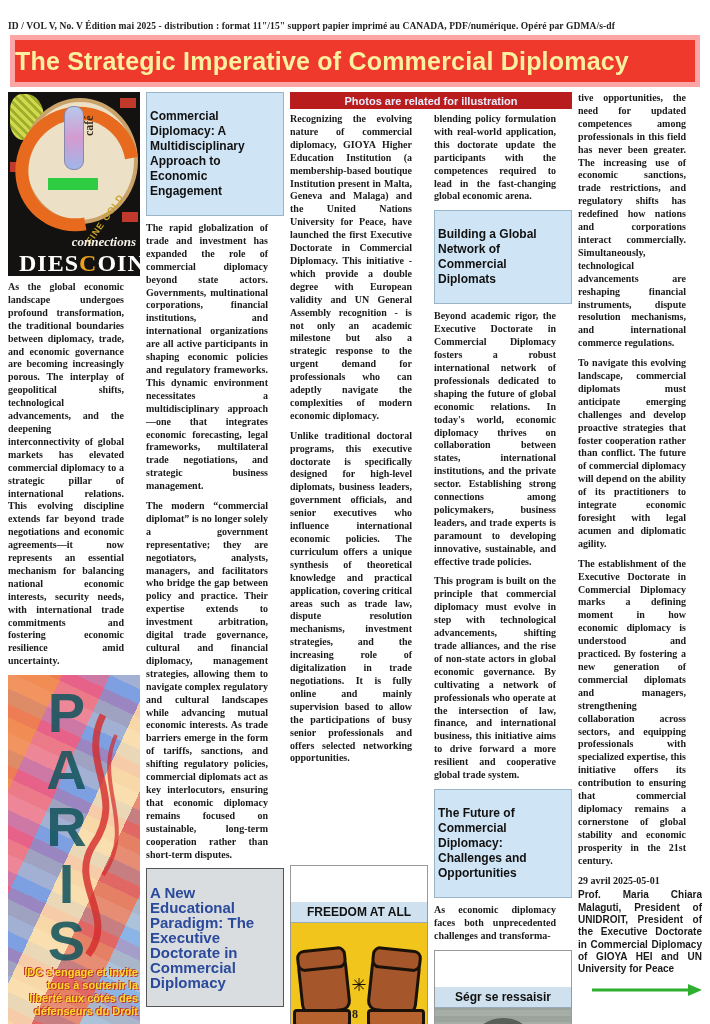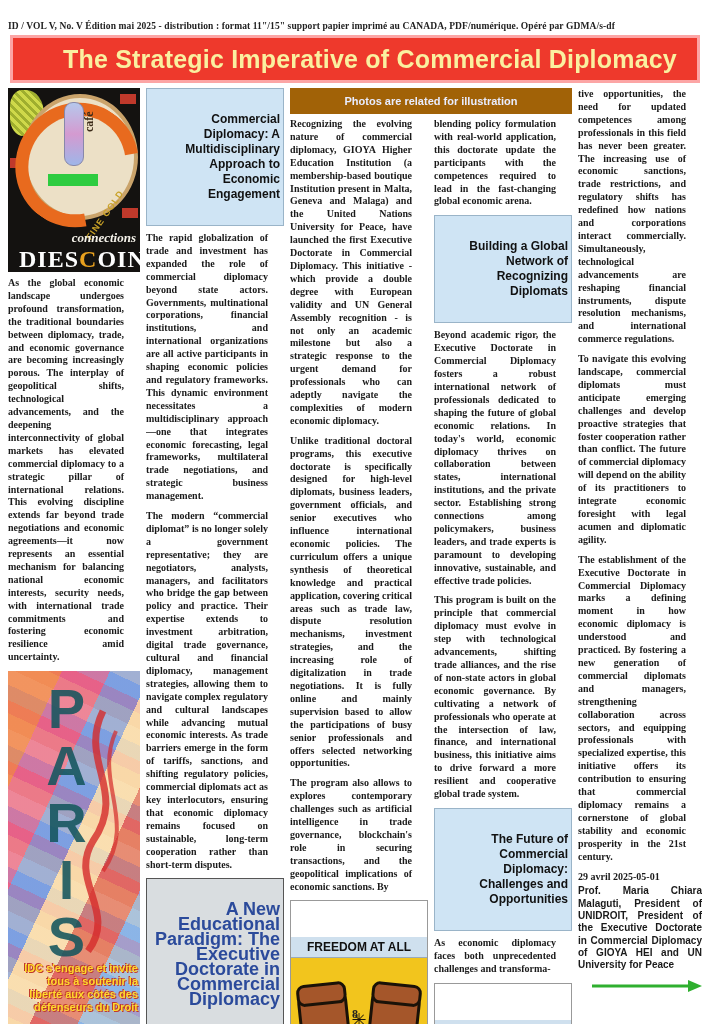--- a/index.html
+++ b/index.html
@@ -1,40 +1,40 @@
 <!DOCTYPE html>
 <html><head>
 <meta charset="utf-8">
 <style>
   html,body{margin:0;padding:0;background:#888;}
   .page{width:710px;height:1024px;background:#ffffff;position:relative;overflow:hidden;
         font-family:"Liberation Serif",serif;color:#1a1a1a;}
   
   .masthead{padding:21px 10px 1px 8px;font:bold 9.5px "Liberation Serif",serif;color:#222;letter-spacing:.1px;}
   
-  .title-banner{margin:3px 10px 5px 10px;height:42px;background:#ee392c;border:3px solid #fca5a5;
-    display:flex;align-items:center;justify-content:center;padding-left:30px;}
+  .title-banner{margin:3px 10px 5px 10px;height:42px;background:#ee392c;border:5px solid #fca5a5;
+    display:flex;align-items:center;}
   .title-banner span{font:bold 25px "Liberation Sans",sans-serif;color:#faf0a0;letter-spacing:.2px;}
   
   .content{display:flex;gap:6px;padding:0 8px;height:944px;overflow:hidden;}
   .col{display:flex;flex-direction:column;overflow:hidden;}
   .col1{width:132px;}
   .col2{width:138px;}
   .col34{width:282px;display:flex;flex-direction:column;}
   .col34-row{display:flex;gap:6px;flex:1;overflow:hidden;}
   .col3{width:138px;}
   .col4{flex:1;}
   .col5{flex:1;}
   .col p{margin:0 16px 7px 0;font:bold 10px/12.9px "Liberation Serif",serif;text-align:justify;}
   
-  .hbox{background:#cfe4f4;border:1px solid #9ab4c8;padding:23px 3px;margin:0 0 6px 0;
-        text-align:right;font:bold 12px/15px "Liberation Sans",sans-serif;color:#111;}
-  .hbox.gray{background:#d9dde0;border:1.5px solid #555;color:#2b4a9b;font-size:18px;}
-  
-  .photo-banner{height:26px;background:#a16207;margin-bottom:4px;display:flex;align-items:center;justify-content:center;}
+  .hbox{background:#cfe4f4;border:1px solid #9ab4c8;padding:16px 3px;margin:0 0 6px 0;
+        text-align:left;font:bold 12px/15px "Liberation Sans",sans-serif;color:#111;}
+  .hbox.gray{background:#d9dde0;border:1.5px solid #555;color:#2b4a9b;font-size:15px;}
+  
+  .photo-banner{height:17px;background:#b91c1c;margin-bottom:4px;display:flex;align-items:center;justify-content:center;}
   .photo-banner span{font:bold 11px "Liberation Sans",sans-serif;color:#e9edff;}
   
   .fig{border:1px solid #999;overflow:hidden;flex-shrink:0;}
   .fig-caption{background:#cfe0ee;border-bottom:1px solid #9ab;text-align:center;
                font:bold 12px/20px "Liberation Sans",sans-serif;color:#111;margin-top:36px;}
   
   .art-diescoin{position:relative;height:184px;background:#141210;margin-bottom:5px;flex-shrink:0;overflow:hidden;}
   .coin-disc{position:absolute;left:14px;top:6px;width:108px;height:118px;border-radius:50%;
              background:#ece0c6;border:4px solid #caa36a;}
   .coin-ring{position:absolute;left:8px;top:14px;width:96px;height:100px;border-radius:50%;
@@ -153,35 +153,34 @@
     </div>
 
     <div class="col34">
       <div class="photo-banner">
         <span>Photos are related for illustration</span>
       </div>
       <div class="col34-row">
         <div class="col col3">
           <p>Recognizing the evolving nature of commercial diplomacy, GIOYA Higher Education Institution (a membership-based boutique Institution present in Malta, Geneva and Malaga) and the United Nations University for Peace, have launched the first Executive Doctorate in Commercial Diplomacy. This initiative - which provide a double degree with European validity and UN General Assembly recognition - is not only an academic milestone but also a strategic response to the urgent demand for professionals who can adeptly navigate the complexities of modern economic diplomacy.</p>
           <p>Unlike traditional doctoral programs, this executive doctorate is specifically designed for high-level diplomats, business leaders, government officials, and senior executives who influence international economic policies. The curriculum offers a unique synthesis of theoretical knowledge and practical application, covering critical areas such as trade law, dispute resolution mechanisms, investment strategies, and the increasing role of digitalization in trade negotiations. It is fully online and mainly supervision based to allow the participations of busy senior professionals and offers selected networking opportunities.</p>
-          <p>The program also allows to explores contemporary challenges such as artificial intelligence in trade governance, blockchain's role in securing transactions, and the geopolitical implications of economic sanctions. By</p>
           <figure class="fig" style="margin:auto 0 4px 0;">
             <div class="fig-caption">FREEDOM AT ALL</div>
             <div class="art-freedom">
               <div class="fist" style="left:8px;transform:rotate(-6deg);"></div>
               <div class="fist" style="right:8px;transform:rotate(6deg);"></div>
               <div class="cuff" style="left:2px;"></div>
               <div class="cuff" style="right:2px;"></div>
               <div class="spark">✳</div>
             </div>
           </figure>
         </div>
         <div class="col col4">
           <p>blending policy formulation with real-world application, this doctorate update the participants with the competences required to lead in the fast-changing global economic arena.</p>
-          <div class="hbox">Building a Global Network of Recognizing Diplomats</div>
+          <div class="hbox">Building a Global Network of Commercial Diplomats</div>
           <p>Beyond academic rigor, the Executive Doctorate in Commercial Diplomacy fosters a robust international network of professionals dedicated to shaping the future of global economic relations. In today's world, economic diplomacy thrives on collaboration between states, international institutions, and the private sector. Establishing strong connections among policymakers, business leaders, and trade experts is paramount to developing innovative, sustainable, and effective trade policies.</p>
           <p>This program is built on the principle that commercial diplomacy must evolve in step with technological advancements, shifting trade alliances, and the rise of non-state actors in global economic governance. By cultivating a network of professionals who operate at the intersection of law, finance, and international business, this initiative aims to drive forward a more resilient and cooperative global trade system.</p>
           <div class="hbox">The Future of Commercial Diplomacy: Challenges and Opportunities</div>
           <p>As economic diplomacy faces both unprecedented challenges and transforma-</p>
           <figure class="fig" style="margin:auto 0 4px 0;">
             <div class="fig-caption">Ségr se ressaisir</div>
             <div class="art-segr">
               <div class="wto-medal">
                 <svg width="44" height="44" viewBox="0 0 44 44">
                   <path d="M8,26 C14,14 30,12 38,18" stroke="#b9bfb8" stroke-width="5" fill="none" stroke-linecap="round"></path>

